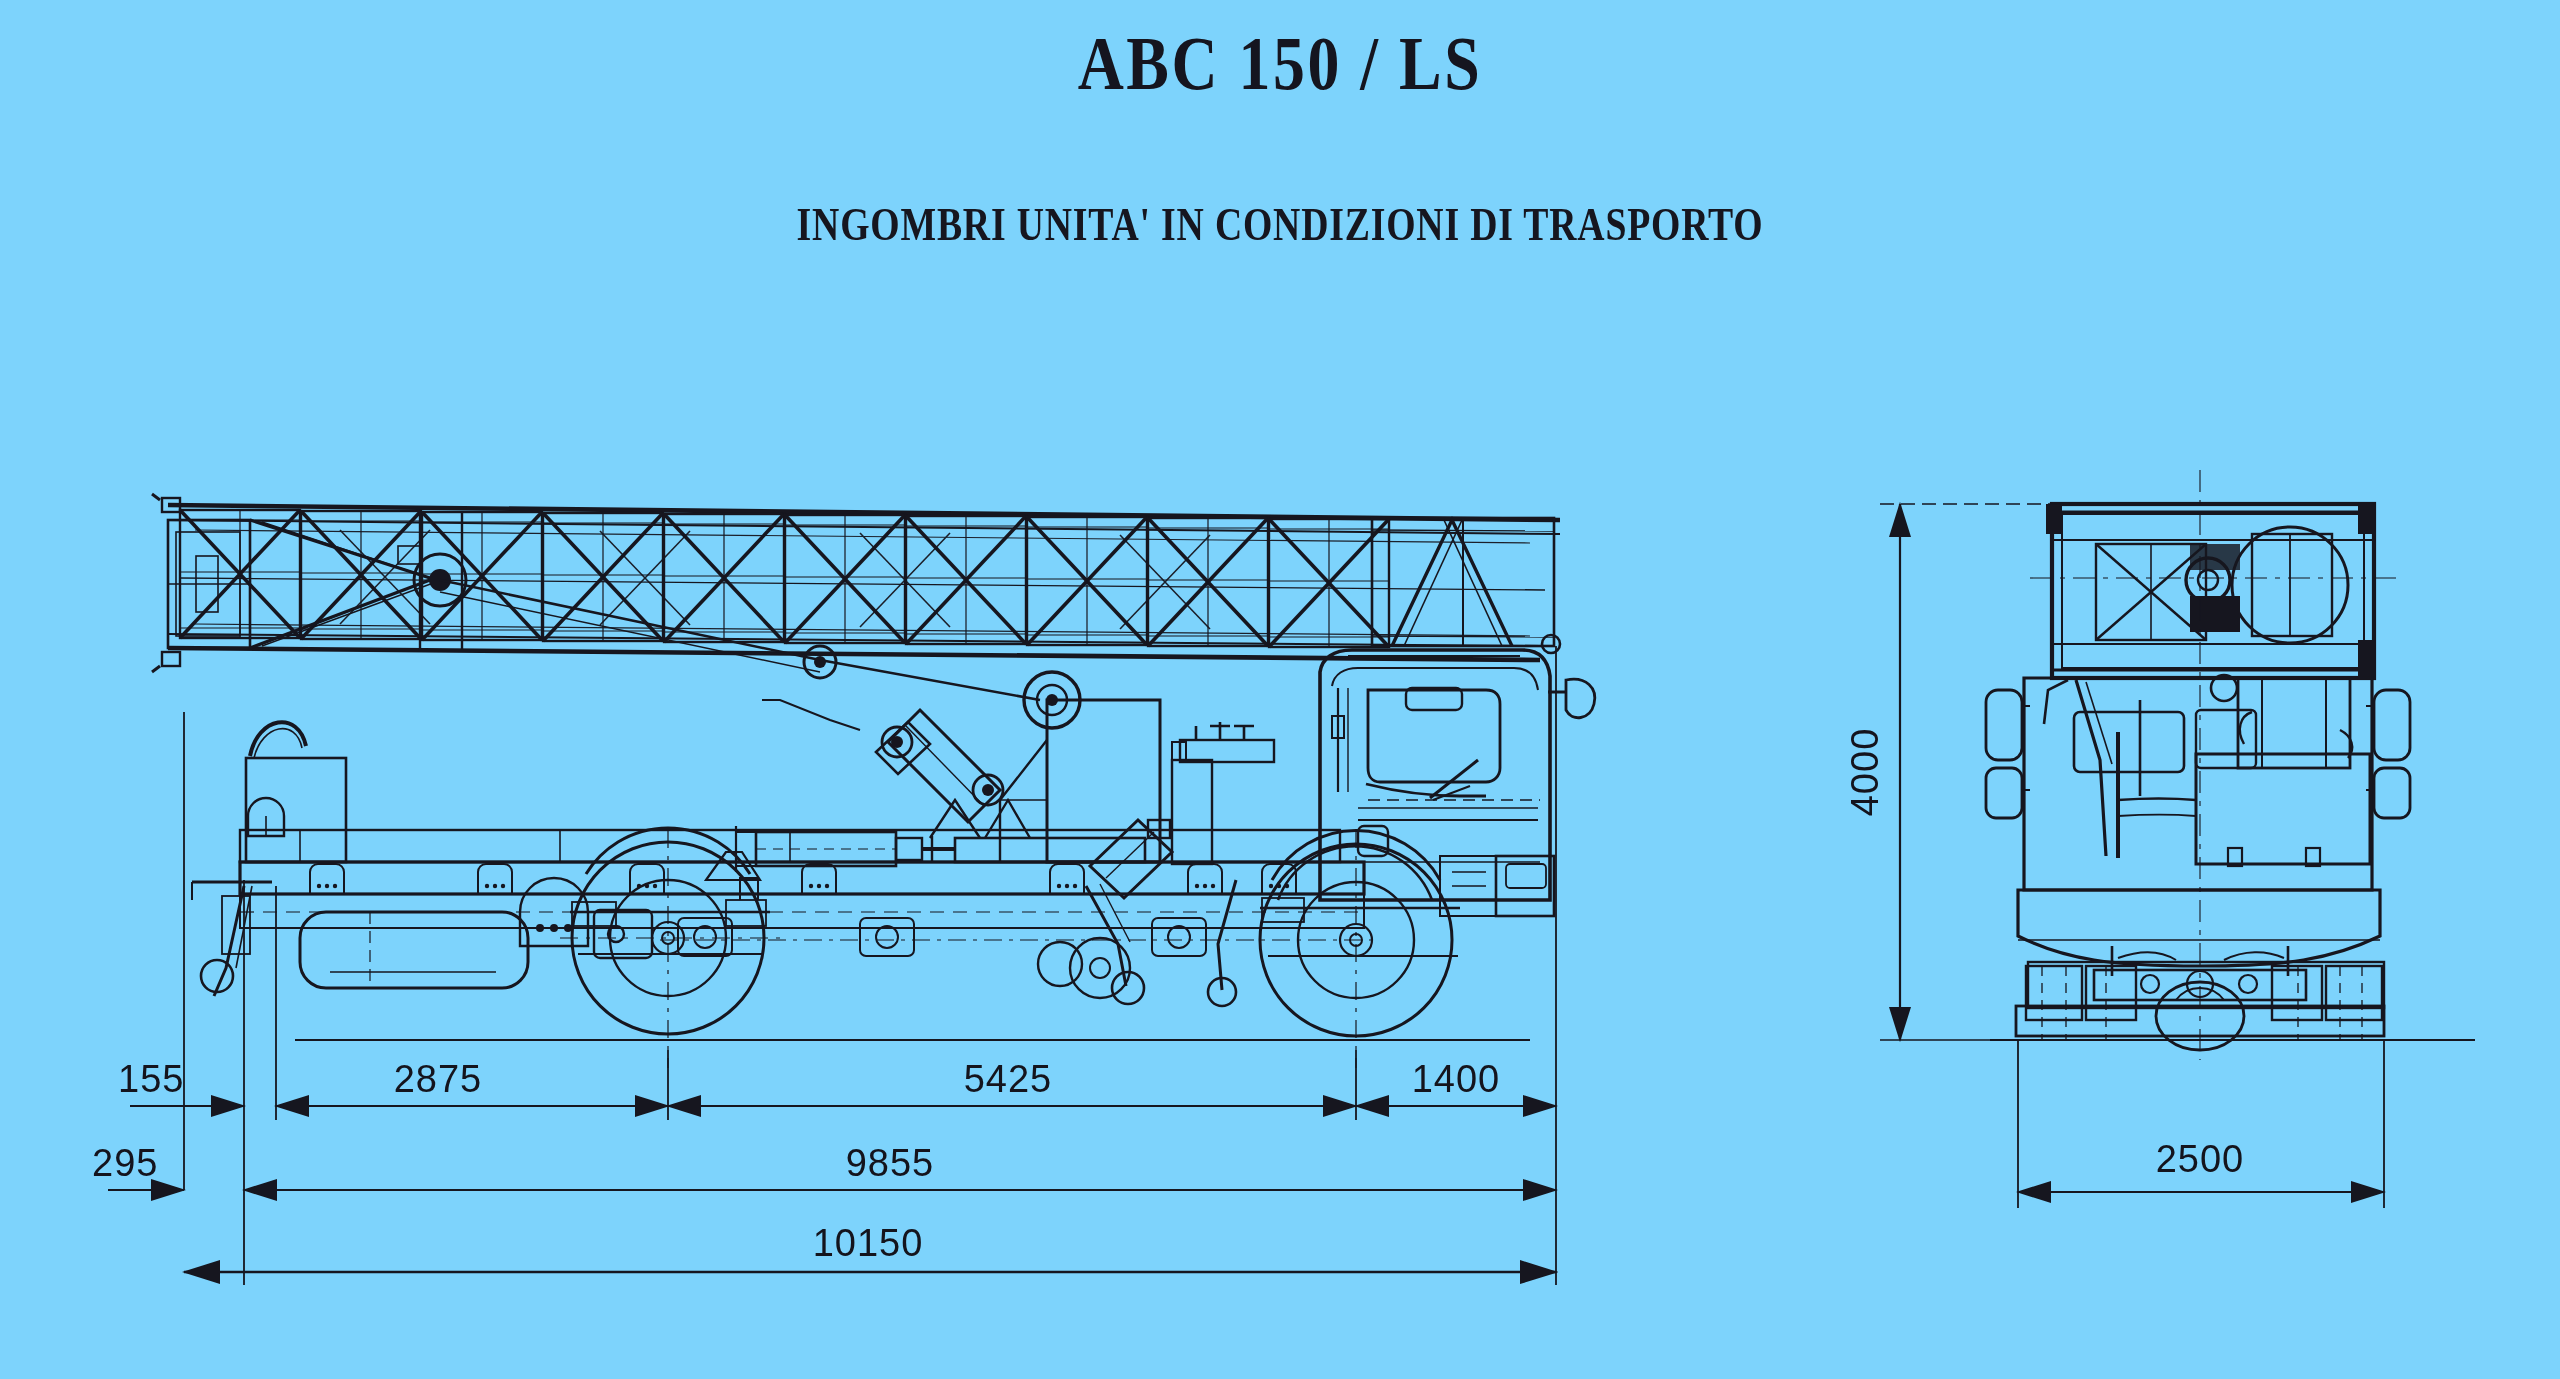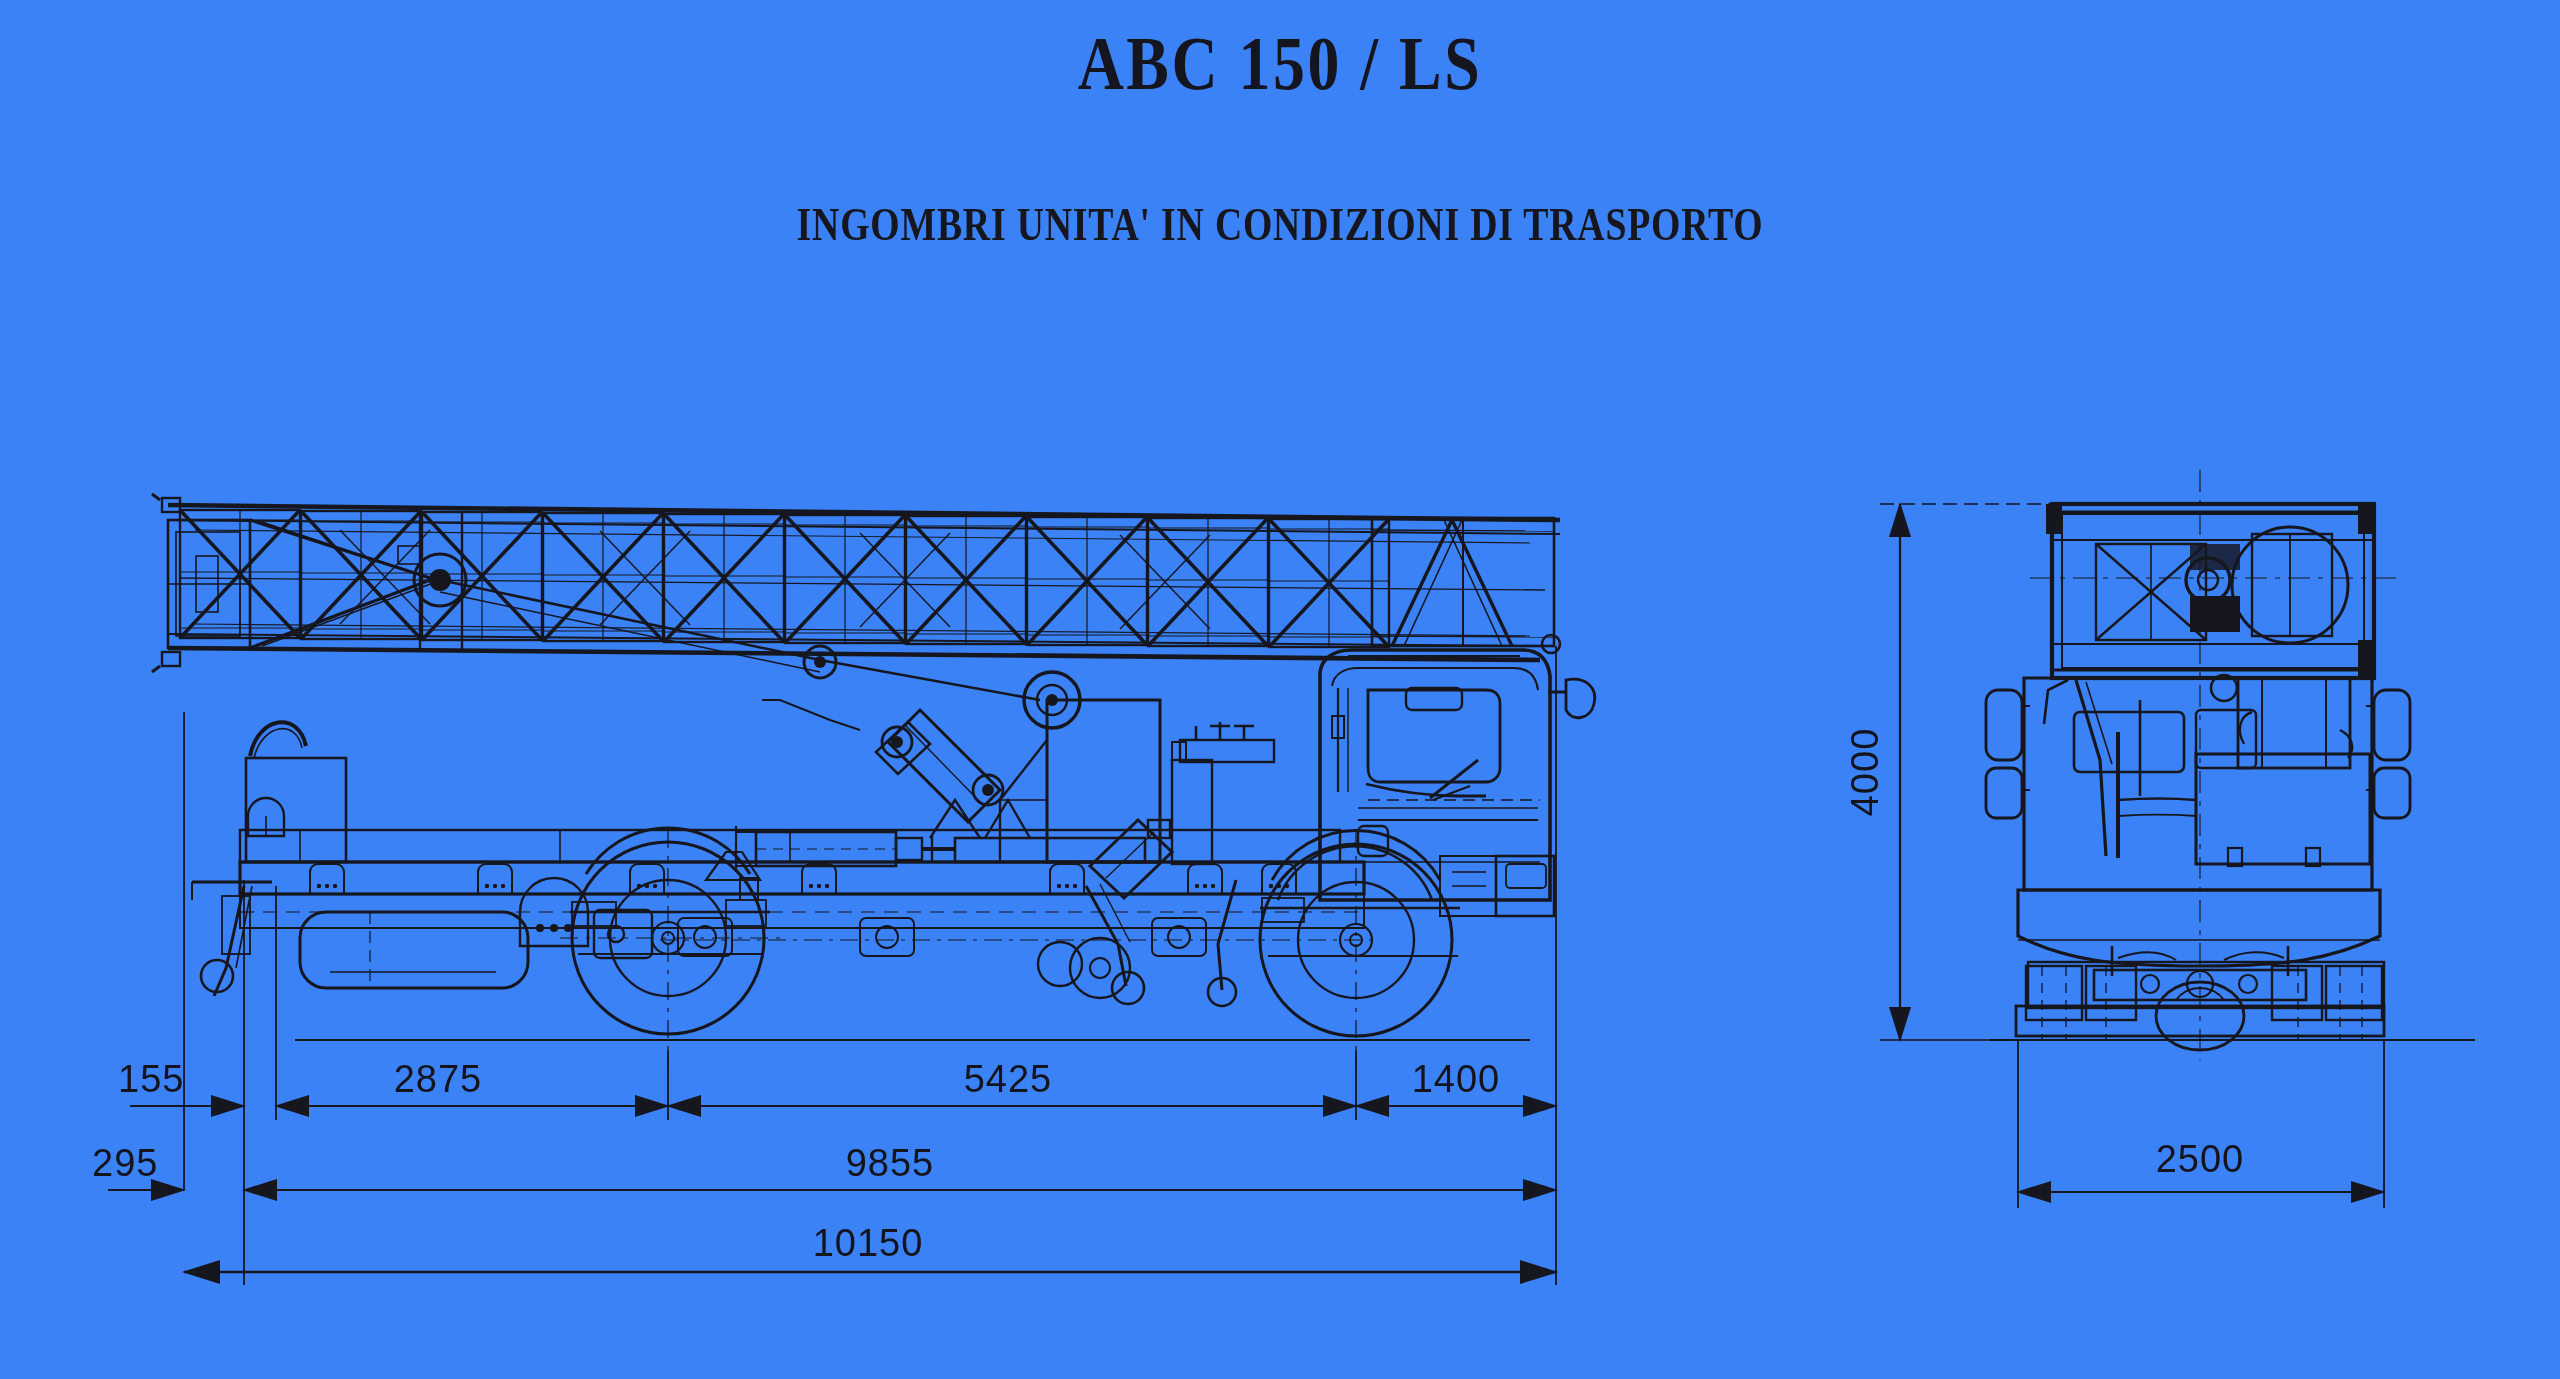--- a/index.html
+++ b/index.html
@@ -11,21 +11,21 @@
     width: 2560px;
     height: 1379px;
     position: relative;
     overflow: hidden;
     font-family: "Liberation Serif", "DejaVu Serif", serif;
     color: #1b1b28;
   }
   #sheet {
     position: absolute;
     inset: 0;
-    background: #3b82f6;
+    background: #7dd3fc;
   }
   .title {
     position: absolute;
     left: 0;
     top: 20px;
     width: 2560px;
     text-align: center;
     font-family: "Liberation Serif", "DejaVu Serif", serif;
     font-size: 76px;
     font-weight: 700;

